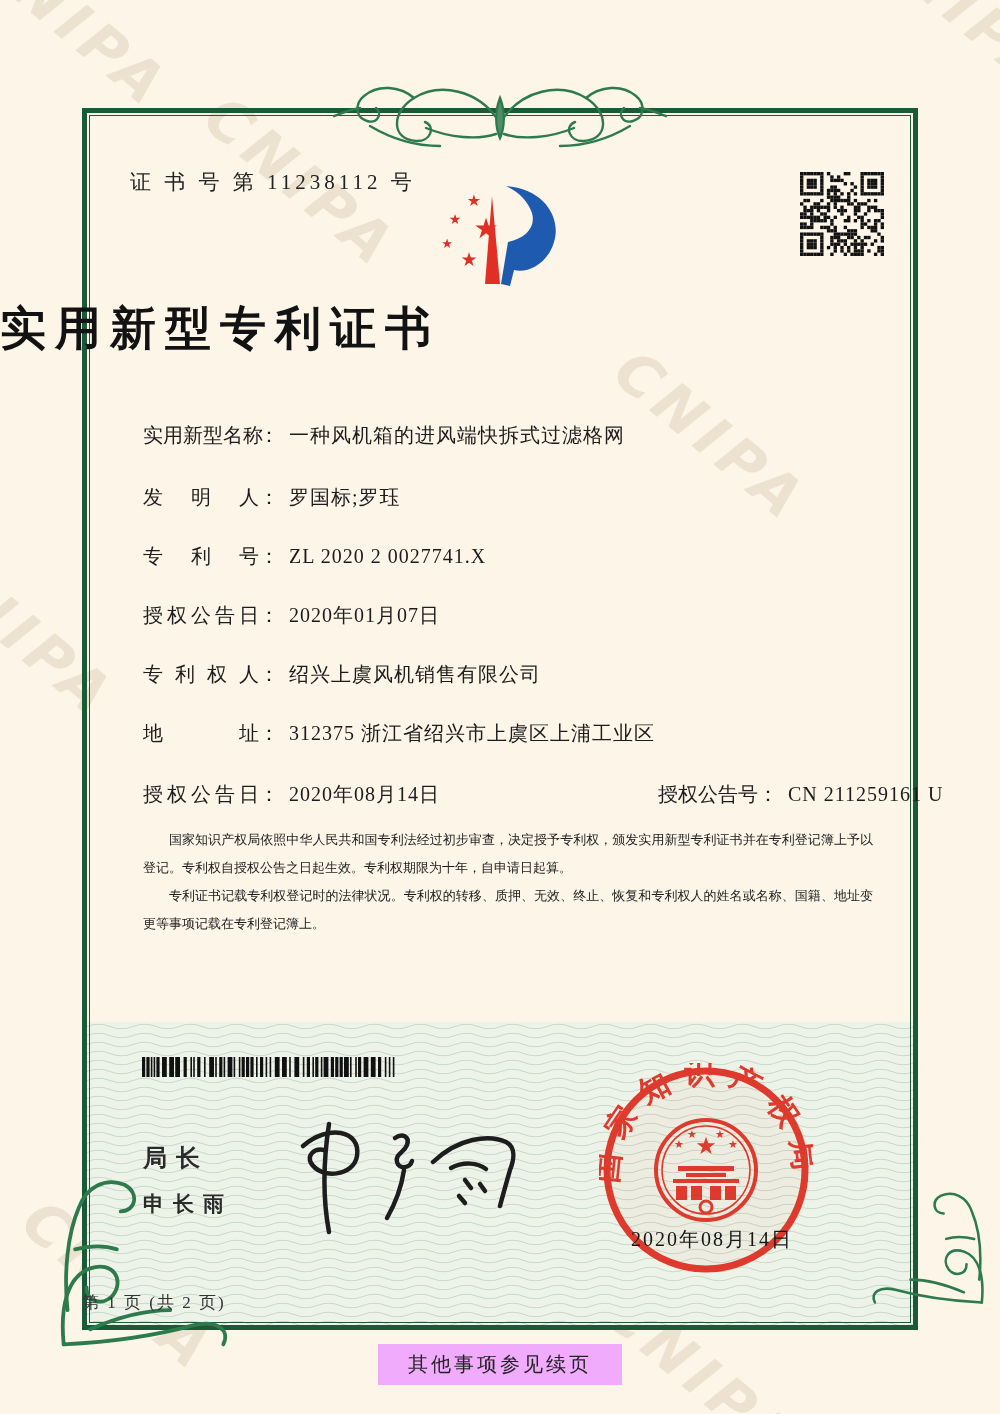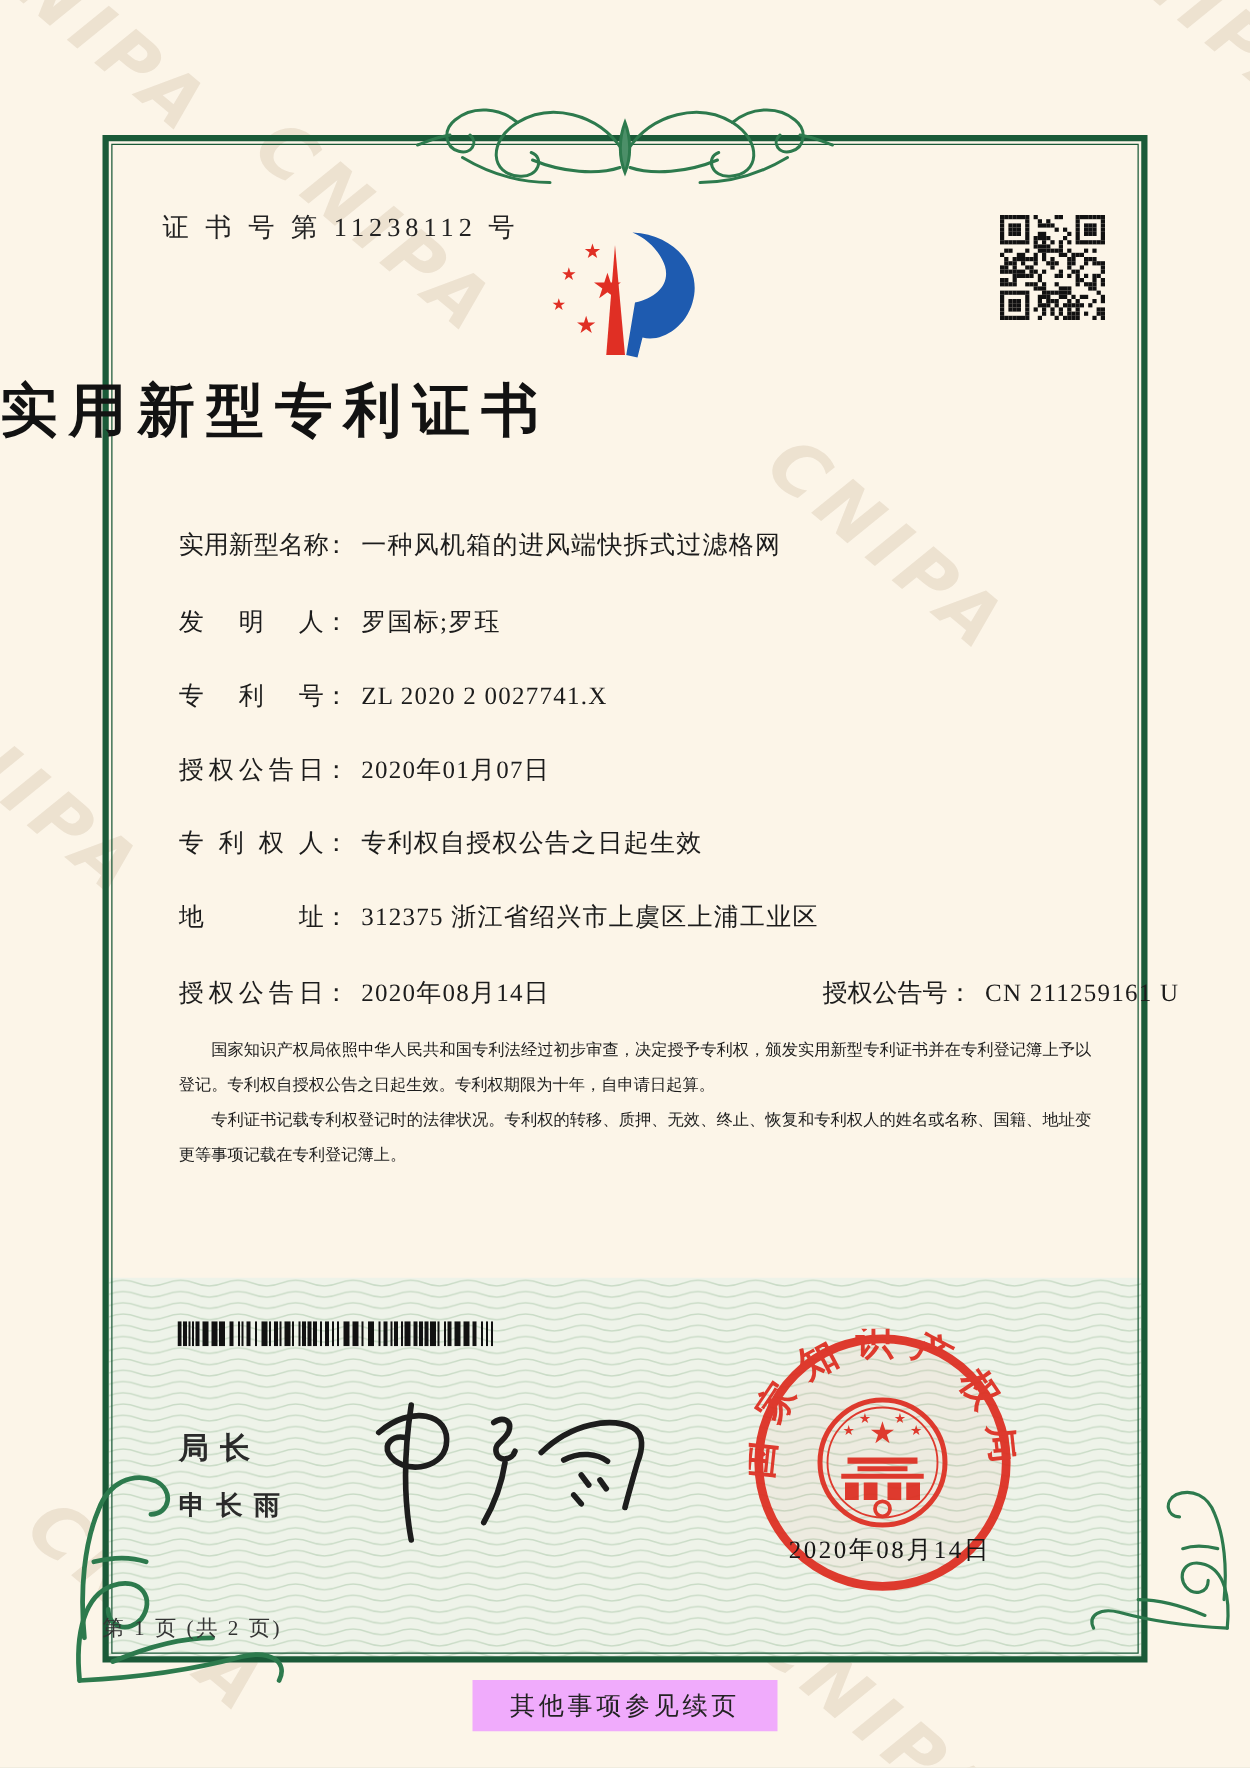--- a/index.html
+++ b/index.html
@@ -486,21 +486,21 @@
   <div class="field-row" style="top:484px;">
     <span class="f-label">发明人</span><span class="f-colon">：</span><span class="f-value">罗国标;罗珏</span>
   </div>
   <div class="field-row" style="top:543px;">
     <span class="f-label">专利号</span><span class="f-colon">：</span><span class="f-value">ZL 2020 2 0027741.X</span>
   </div>
   <div class="field-row" style="top:602px;">
     <span class="f-label">授权公告日</span><span class="f-colon">：</span><span class="f-value">2020年01月07日</span>
   </div>
   <div class="field-row" style="top:661px;">
-    <span class="f-label">专利权人</span><span class="f-colon">：</span><span class="f-value">专利权自授权公告之日起生效</span>
+    <span class="f-label">专利权人</span><span class="f-colon">：</span><span class="f-value">绍兴上虞风机销售有限公司</span>
   </div>
   <div class="field-row" style="top:720px;">
     <span class="f-label">地址</span><span class="f-colon">：</span><span class="f-value">312375 浙江省绍兴市上虞区上浦工业区</span>
   </div>
 
   <div class="field-row" style="top:781px;width:730px;">
     <span class="f-label">授权公告日</span><span class="f-colon">：</span><span class="f-value">2020年08月14日</span>
     <span class="grant-right">
       <span>授权公告号</span><span class="f-colon">：</span><span class="f-value">CN 211259161 U</span>
     </span>

